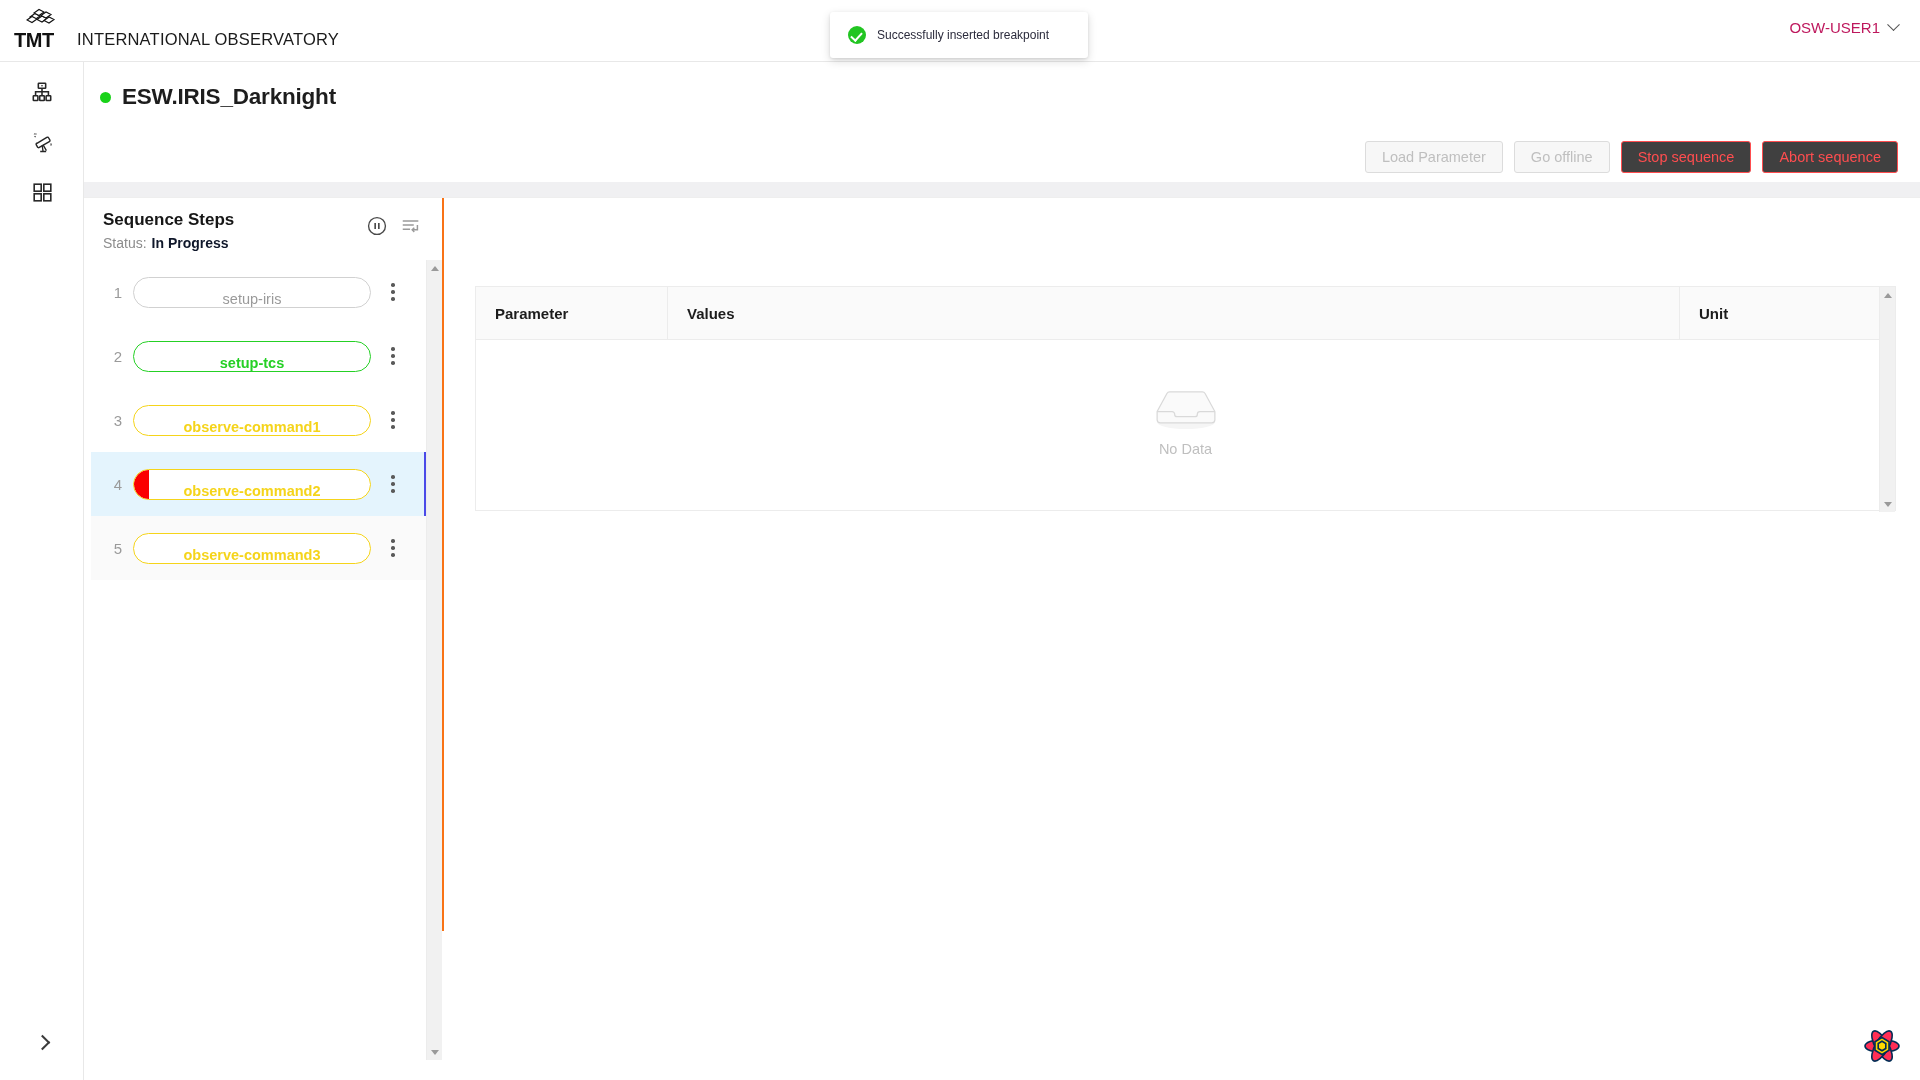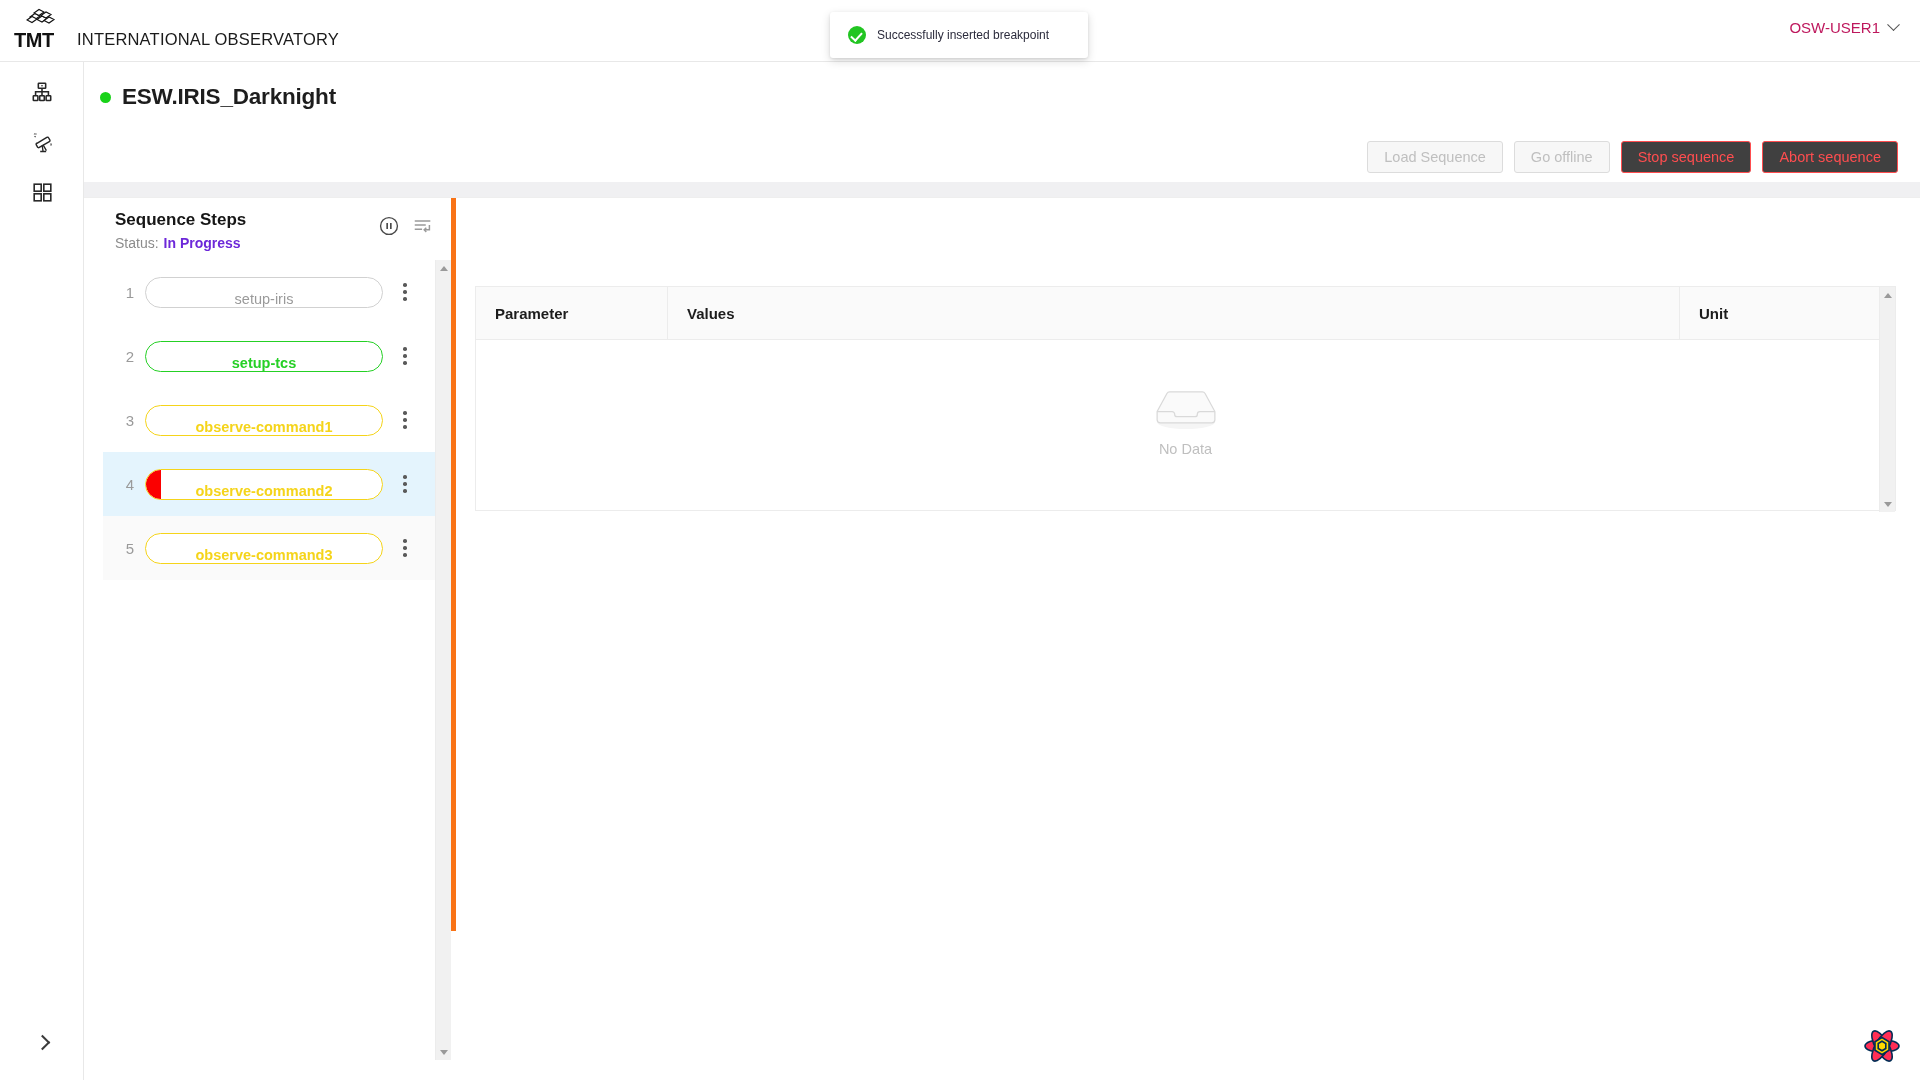--- a/index.html
+++ b/index.html
@@ -146,37 +146,37 @@
   
   .body-wrap {
     position: absolute; left: 84px; top: 197px;
     width: 1836px; height: 883px;
     background: #ffffff;
     border-top: 1px solid #eeeeee;
   }
 
   
   .steps-panel {
-    position: absolute; left: 19px; top: 0;
+    position: absolute; left: 7px; top: 0;
     width: 353px; height: 733px;
-    border-right: 5px solid #f97316;
+    border-right: 2px solid #f97316;
   }
   .steps-head {
     position: absolute; left: 0; top: 0;
     width: 353px; height: 62px;
   }
   .steps-title {
     position: absolute; left: 12px; top: 12px;
     font-size: 17px; font-weight: bold; color: #161616;
   }
   .steps-status {
     position: absolute; left: 12px; top: 37px;
     font-size: 14px; color: #8c8c8c;
   }
-  .steps-status b { color: #6d28d9; font-weight: bold; margin-left: 5px; }
+  .steps-status b { color: #0f172a; font-weight: bold; margin-left: 5px; }
   .steps-tools {
     position: absolute; right: 22px; top: 17px;
     display: flex; align-items: center; gap: 12px;
   }
   .icon-btn { cursor: pointer; display: flex; }
 
   .steps-list {
     position: absolute; left: 0; top: 62px;
     width: 337px; height: 800px;
     overflow: hidden;
@@ -369,21 +369,21 @@
 <div class="page-head">
   <div class="seq-title">
     <span class="dot-online"></span>
     <span class="seq-title-text">ESW.IRIS_Darknight</span>
   </div>
   <div class="seq-sub">
     <span>Sequence Component:</span><b>ESW.ESW_2</b>
   </div>
 
   <div class="actions">
-    <div class="btn disabled">Load Sequence</div>
+    <div class="btn disabled">Load Parameter</div>
     <div class="btn disabled">Go offline</div>
     <div class="btn danger">Stop sequence</div>
     <div class="btn danger">Abort sequence</div>
   </div>
 </div>
 
 <div class="gutter"></div>
 
 <div class="body-wrap">
 

